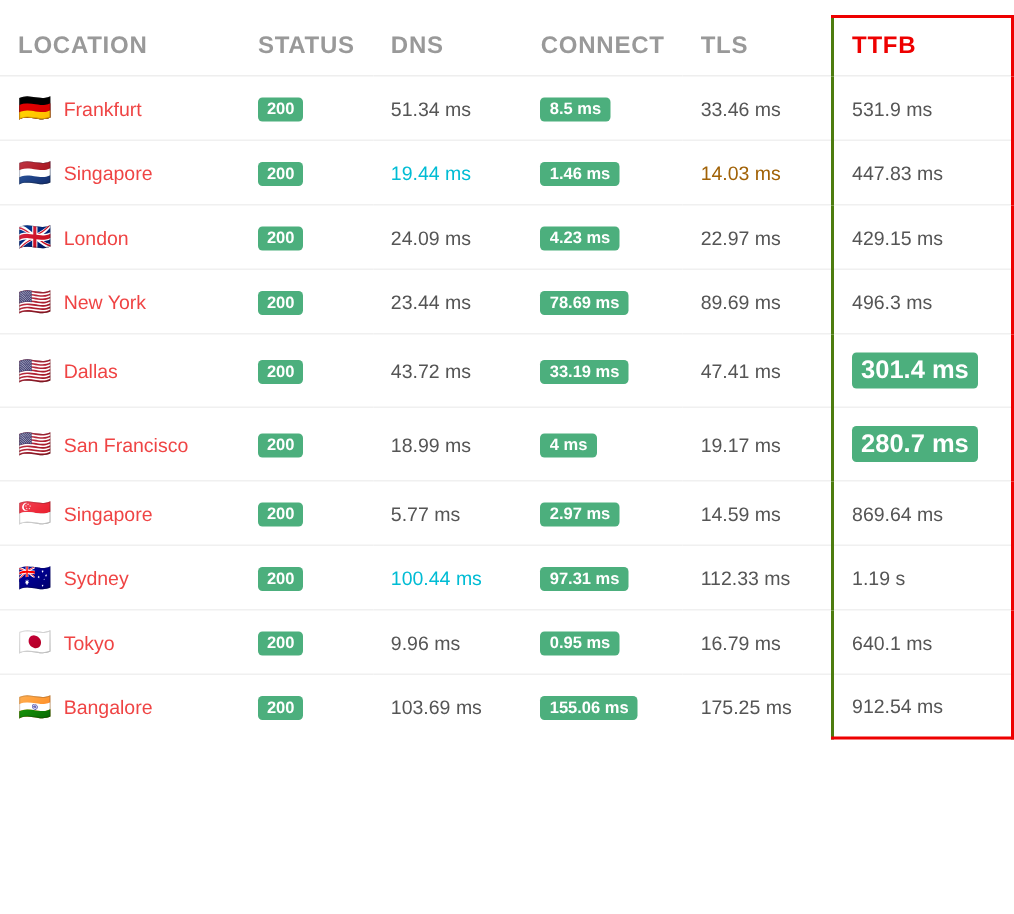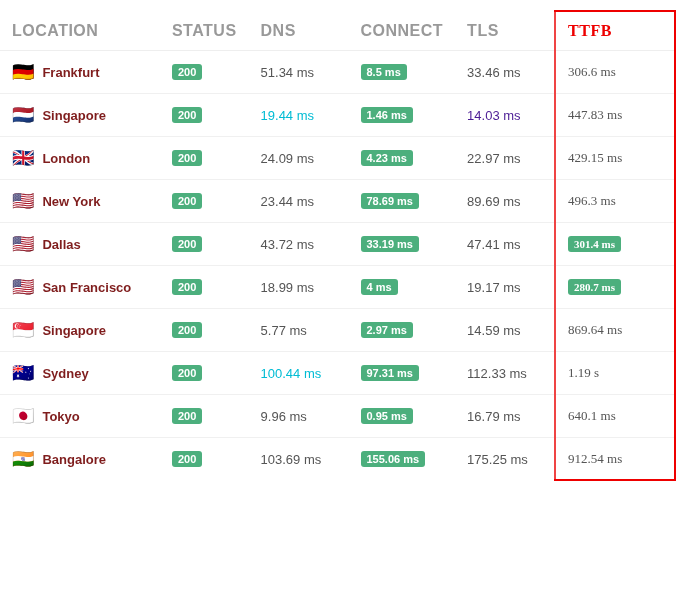--- a/index.html
+++ b/index.html
@@ -48,43 +48,42 @@
       width: 100px;
     }
     .col-connect {
       width: 100px;
     }
     .col-tls {
       width: 100px;
     }
     .col-ttfb {
       width: 120px;
-      border-left: 2px solid #ef4444;
+      border-left: 2px solid #4d7c0f;
       border-right: 2px solid #e00;
-      font-family: Liberation Serif, serif;
     }
     thead th.col-ttfb {
       border-top: 2px solid #e00;
       color: #e00;
     }
     tbody tr:last-child td.col-ttfb {
       border-bottom: 2px solid #e00;
     }
     .location-cell {
       display: flex;
       align-items: center;
       gap: 8px;
     }
     .flag {
       font-size: 18px;
       line-height: 1;
     }
     .location-name {
-      color: #7f1d1d;
-      font-weight: 700;
+      color: #ef4444;
+      font-weight: 400;
     }
     .badge {
       display: inline-block;
       padding: 2px 6px;
       border-radius: 3px;
       font-size: 11px;
       font-weight: 600;
       color: #fff;
     }
     .badge-200 {
@@ -95,21 +94,21 @@
       color: #fff;
     }
     .ttfb-val {
       color: #555;
     }
     .ttfb-badge {
       background-color: #4caf7d;
       display: inline-block;
       padding: 2px 6px;
       border-radius: 3px;
-      font-size: 11px;
+      font-size: 17px;
       font-weight: 600;
       color: #fff;
     }
   </style>
 </head>
 <body>
 
 <div class="table-container">
   <table>
     <thead>
@@ -127,33 +126,33 @@
           <td class="col-location">
     <div class="location-cell">
       <span class="flag">🇩🇪</span>
       <span class="location-name">Frankfurt</span>
     </div>
   </td>
           <td class="col-status"><span class="badge badge-200">200</span></td>
           <td class="col-dns"><span>51.34 ms</span></td>
           <td class="col-connect"><span class="badge badge-green">8.5 ms</span></td>
           <td class="col-tls"><span>33.46 ms</span></td>
-          <td class="col-ttfb"><span class="ttfb-val">306.6 ms</span></td>
+          <td class="col-ttfb"><span class="ttfb-val">531.9 ms</span></td>
         </tr>
         <tr>
           <td class="col-location">
     <div class="location-cell">
       <span class="flag">🇳🇱</span>
       <span class="location-name">Singapore</span>
     </div>
   </td>
           <td class="col-status"><span class="badge badge-200">200</span></td>
           <td class="col-dns"><span style="color:#00bcd4;margin-top:48px;">19.44 ms</span></td>
           <td class="col-connect"><span class="badge badge-green">1.46 ms</span></td>
-          <td class="col-tls"><span style="color:#4c1d95;">14.03 ms</span></td>
+          <td class="col-tls"><span style="color:#a16207;">14.03 ms</span></td>
           <td class="col-ttfb"><span class="ttfb-val">447.83 ms</span></td>
         </tr>
         <tr>
           <td class="col-location">
     <div class="location-cell">
       <span class="flag">🇬🇧</span>
       <span class="location-name">London</span>
     </div>
   </td>
           <td class="col-status"><span class="badge badge-200">200</span></td>

